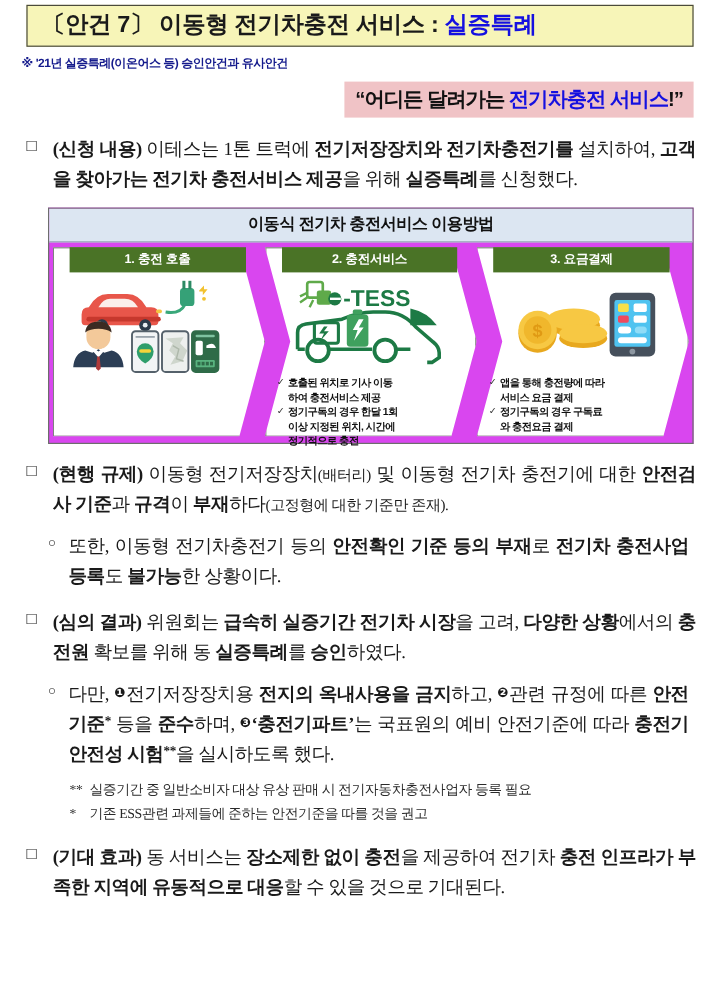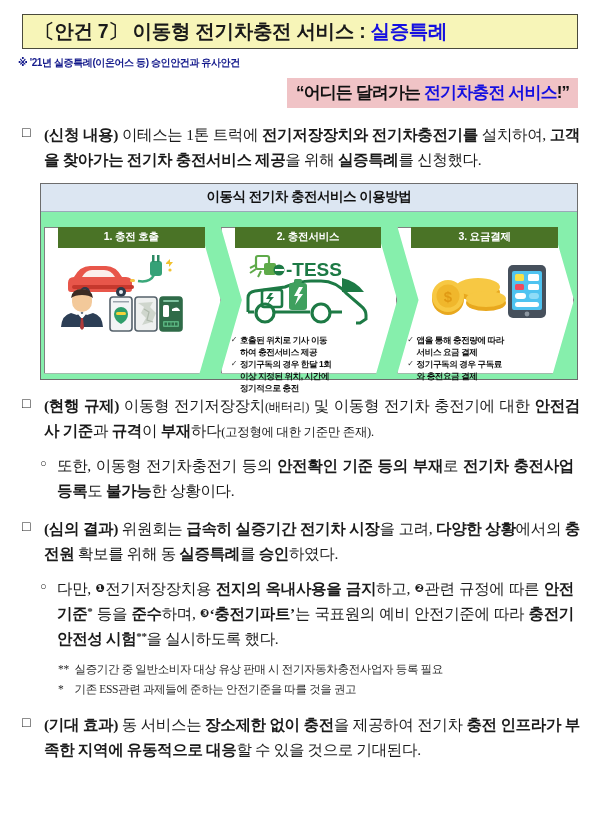--- a/index.html
+++ b/index.html
@@ -11,21 +11,21 @@
     width: 600px;
     height: 839px;
     font-family: "Liberation Serif", "DejaVu Serif", serif;
     color: #1a1a1a;
     position: relative;
     overflow: hidden;
   }
 
   
   .title-box {
-    margin: 14px 22px 0 22px;
+    margin: 4px 22px 0 22px;
     border: 1.6px solid #4a4a3c;
     background: #f7f5b8;
     padding: 4px 10px 5px 12px;
     font-family: "Liberation Sans", "DejaVu Sans", sans-serif;
     font-weight: bold;
     font-size: 19.5px;
     letter-spacing: -0.3px;
     line-height: 1.25;
     white-space: nowrap;
   }
@@ -108,37 +108,37 @@
     letter-spacing: -0.35px;
     color: #2a2a2a;
   }
   .footnotes div { white-space: nowrap; }
   .fn-star { display: inline-block; min-width: 14px; }
 
   
   .diagram {
     margin: 10px 22px 0 40px;
     border: 1px solid #6d6d6d;
-    background: #86efac;
+    background: #d946ef;
     box-sizing: border-box;
   }
   .diagram-title {
     background: #dce6f2;
     border-bottom: 1px solid #9aa8b8;
     text-align: center;
     font-family: "Liberation Sans", "DejaVu Sans", sans-serif;
     font-weight: bold;
     font-size: 13.5px;
     letter-spacing: -0.5px;
     padding: 4px 0 5px 0;
     color: #111;
   }
   .cols {
     display: flex;
-    padding: 15px 3px 5px 3px;
+    padding: 4px 3px 5px 3px;
     gap: 0px;
     height: 167px;
     box-sizing: border-box;
   }
   .chev {
     position: relative;
     flex: 1 1 0;
     min-width: 0;
     display: flex;
     flex-direction: column;

